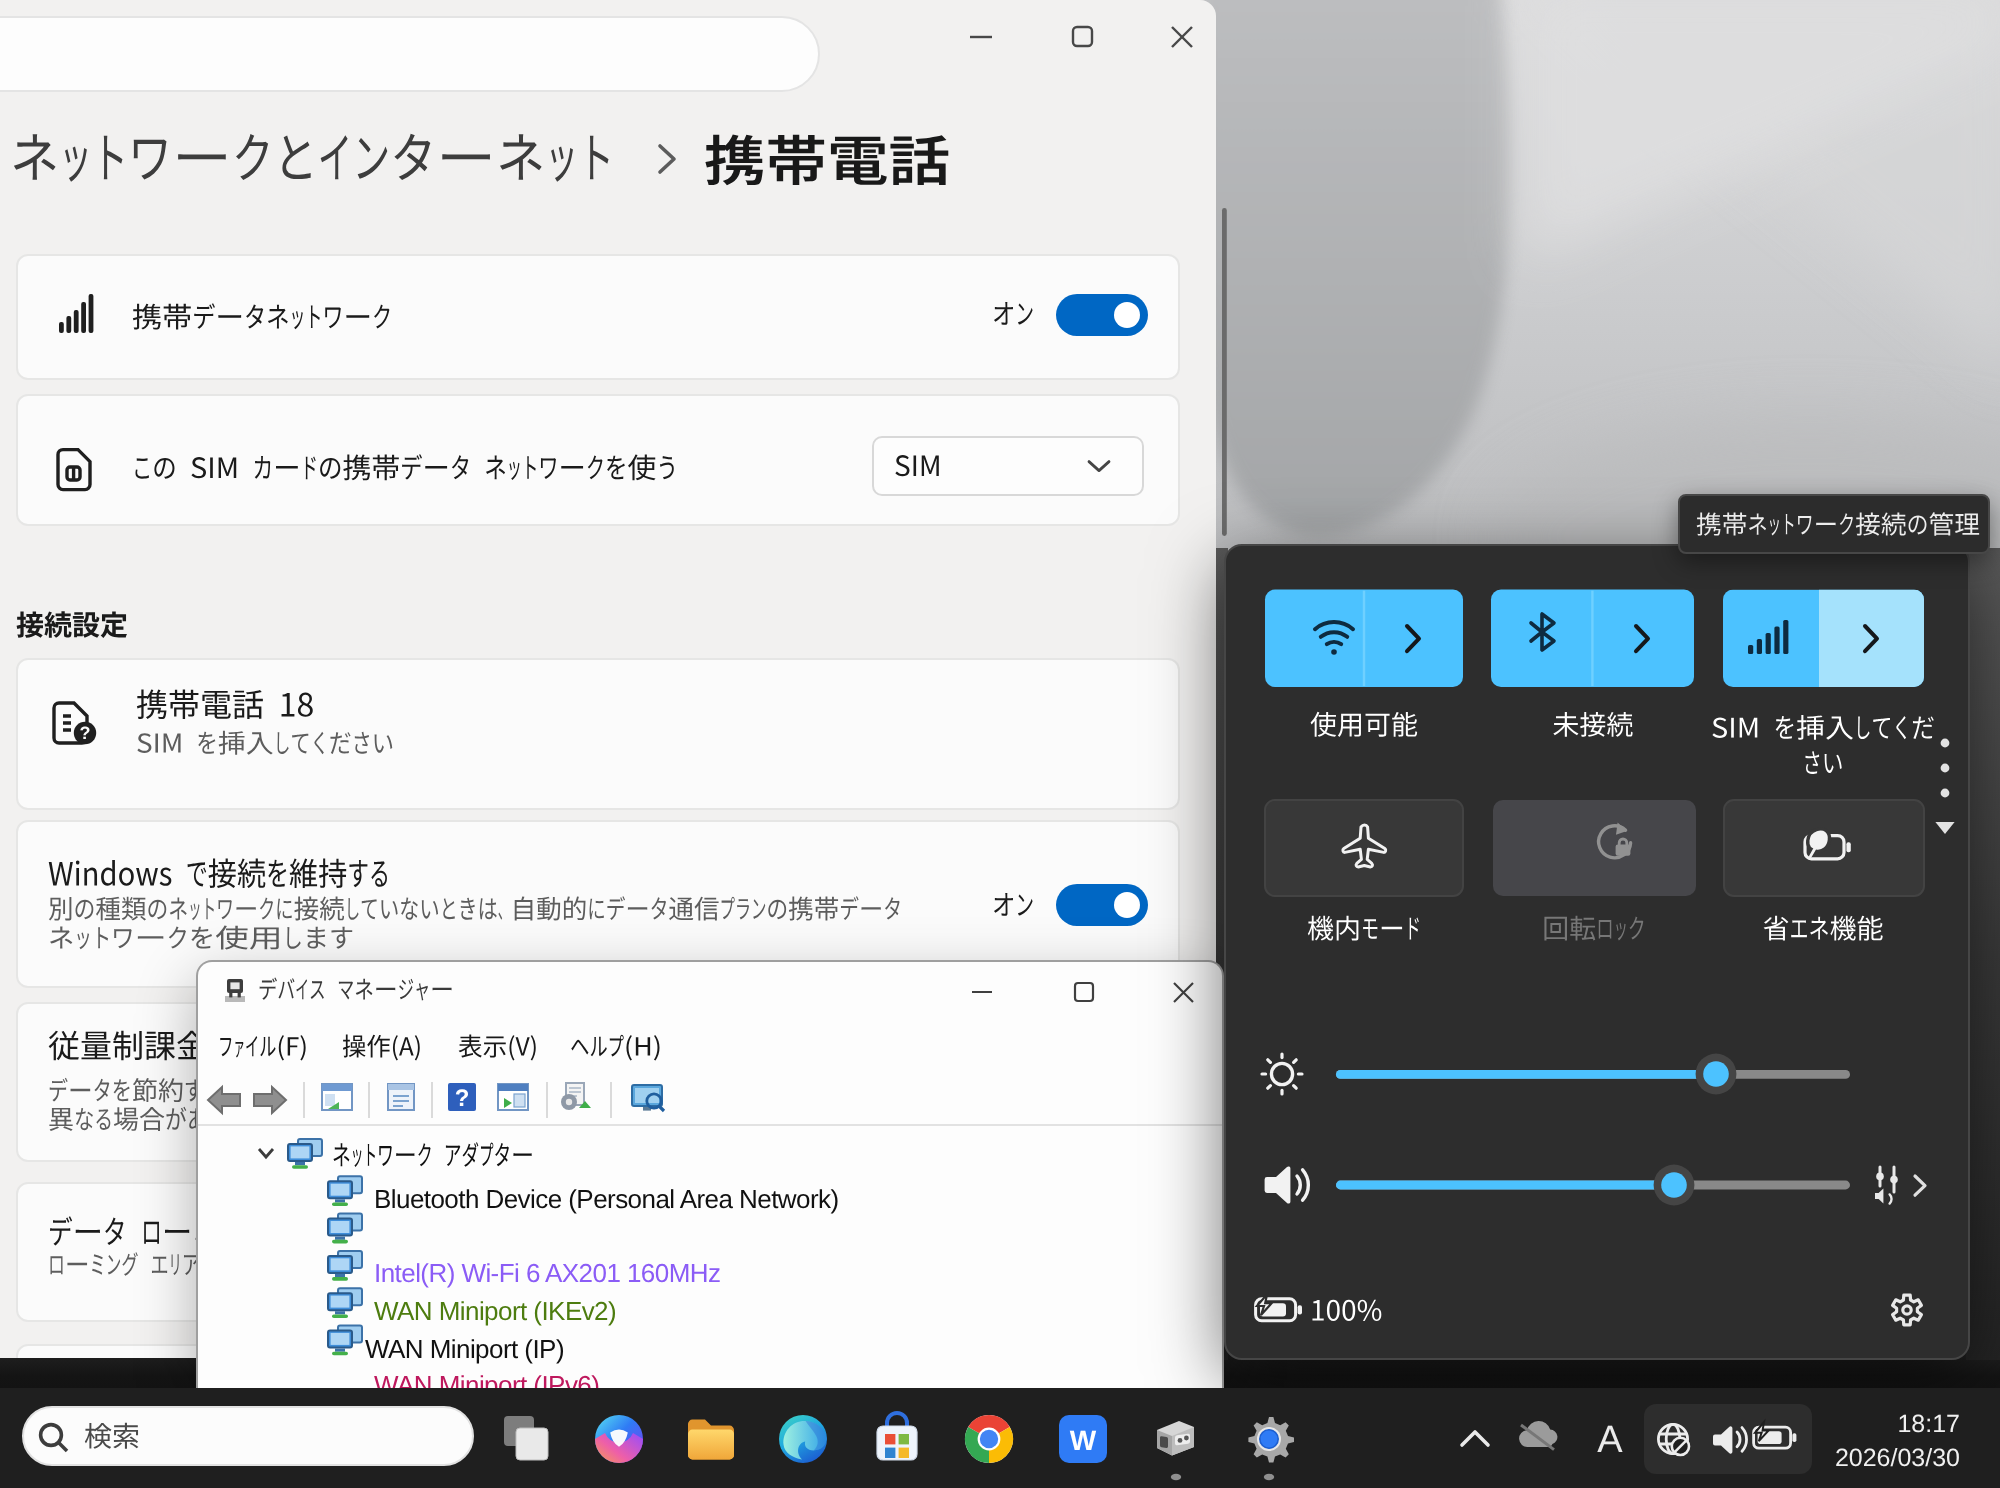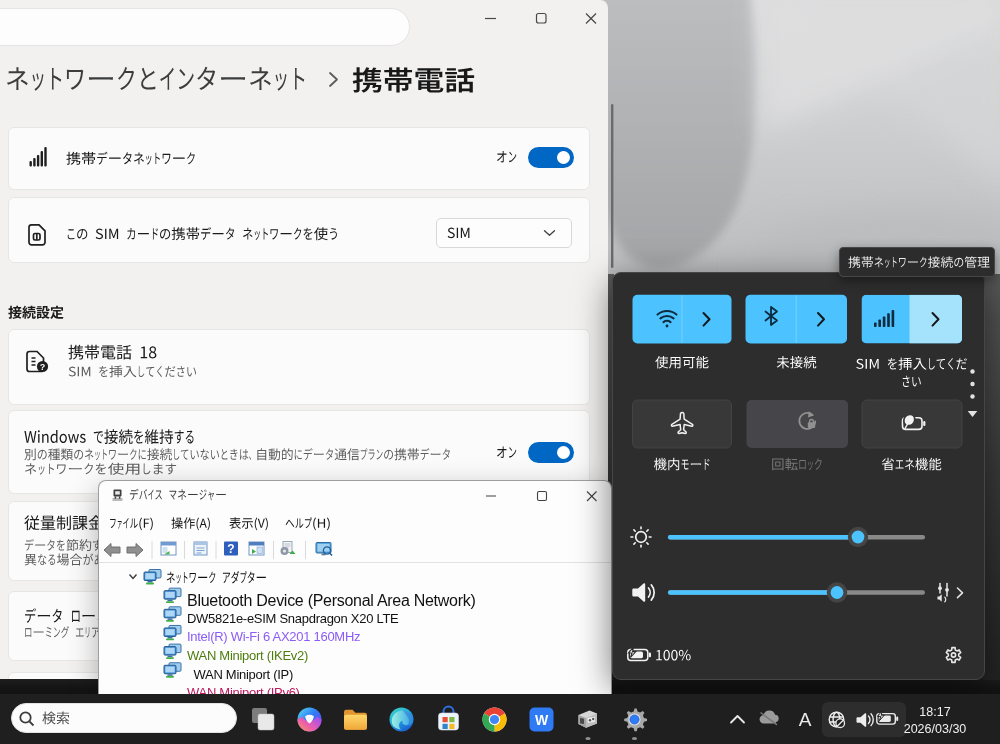--- a/index.html
+++ b/index.html
@@ -703,25 +703,24 @@
           <rect x="2.5" y="13.6" width="8" height="1.8" rx="0.9" fill="#44b04a"></rect>
         </g>
         <g transform="translate(64.5,181.25) scale(1.0)">
           <rect x="5.5" y="0.5" width="12" height="8.5" rx="1" fill="#9fcdf0" stroke="#3c72a8" stroke-width="1"></rect>
           <rect x="0.5" y="3" width="12" height="8.5" rx="1" fill="#3f8eda" stroke="#2a5a8a" stroke-width="1"></rect>
           <rect x="1.8" y="4.2" width="9.4" height="6" fill="#aed6f5"></rect>
           <rect x="4" y="12" width="5" height="1.6" fill="#3c72a8"></rect>
           <rect x="2.5" y="13.6" width="8" height="1.8" rx="0.9" fill="#44b04a"></rect>
         </g>
 </svg>
-<div class="abs" style="left:88.5px;top:111.5px;font-size:16px;letter-spacing:-0.28px;color:#111;white-space:nowrap">Bluetooth Device (Personal Area Network)</div>
-      <div class="abs" style="left:88.5px;top:130.2px;font-size:13px;letter-spacing:-0.28px;color:#111;white-space:nowrap">DW5821e-eSIM Snapdragon X20 LTE</div>
+<div class="abs" style="left:88.5px;top:111.5px;font-size:13px;letter-spacing:-0.28px;color:#111;white-space:nowrap">Bluetooth Device (Personal Area Network)</div>
       <div class="abs" style="left:88.5px;top:148.8px;font-size:13px;letter-spacing:-0.28px;color:#8b5cf6;white-space:nowrap">Intel(R) Wi-Fi 6 AX201 160MHz</div>
       <div class="abs" style="left:88.5px;top:167.4px;font-size:13px;letter-spacing:-0.28px;color:#4d7c0f;white-space:nowrap">WAN Miniport (IKEv2)</div>
-      <div class="abs" style="left:95px;top:186.1px;font-size:13px;letter-spacing:-0.28px;color:#111;white-space:nowrap">WAN Miniport (IP)</div>
+      <div class="abs" style="left:84px;top:186.1px;font-size:13px;letter-spacing:-0.28px;color:#111;white-space:nowrap">WAN Miniport (IP)</div>
       <div class="abs" style="left:88.5px;top:204.8px;font-size:13px;letter-spacing:-0.28px;color:#be185d;white-space:nowrap">WAN Miniport (IPv6)</div>
 </div>
 <svg class="ly" width="1000" height="744" viewBox="0 0 1000 744">
       <g transform="translate(129 499.2) scale(0.012564 -0.0123)" fill="#3a3a3a">
         <use href="#t16" x="0"></use>
         <use href="#t100" x="770"></use>
         <use href="#t7" x="1480"></use>
         <use href="#t101" x="2030"></use>
         <use href="#t102" x="3150"></use>
         <use href="#t0" x="3830"></use>
@@ -1099,19 +1098,19 @@
 <g transform="translate(876,711)">
  <rect x="0.8" y="2.6" width="18.5" height="10.5" rx="2.6" fill="none" stroke="#ececec" stroke-width="1.4"></rect>
  <rect x="20.2" y="5.6" width="2" height="4.4" rx="0.9" fill="#ececec"></rect>
  <rect x="2.8" y="4.6" width="12" height="6.4" rx="1.4" fill="#ececec"></rect>
  <path d="M6 0 L1.5 5.4 L4.8 5.4 L3.4 9.6 L8.3 4.2 L5.3 4.2 Z" fill="#ececec" stroke="#1f1f1f" stroke-width="1"></path>
 </g>
 
 <ellipse cx="588" cy="738.5" rx="2.6" ry="1.6" fill="#8f8f8f"></ellipse>
 <ellipse cx="634.5" cy="738.5" rx="2.6" ry="1.6" fill="#8f8f8f"></ellipse>
 </svg>
-<div class="abs" style="right:20px;top:704px;width:90px;text-align:center;font-size:12.5px;color:#f0f0f0;line-height:16.5px">18:17<br>2026/03/30</div>
+<div class="abs" style="right:20px;top:704px;width:90px;text-align:right;font-size:12.5px;color:#f0f0f0;line-height:16.5px">18:17<br>2026/03/30</div>
 <svg class="ly" width="1000" height="744" viewBox="0 0 1000 744">
       <g transform="translate(42 723.2) scale(0.014 -0.014)" fill="#4a4a4a">
         <use href="#t132" x="0"></use>
         <use href="#t133" x="1000"></use>
       </g>
     </svg>
   </div>
 </body></html>

